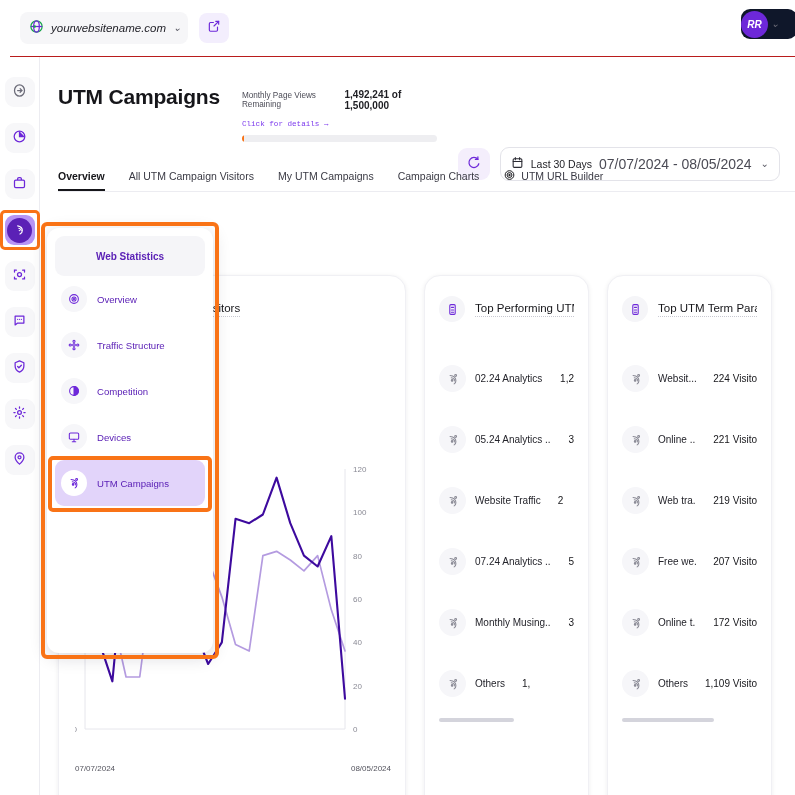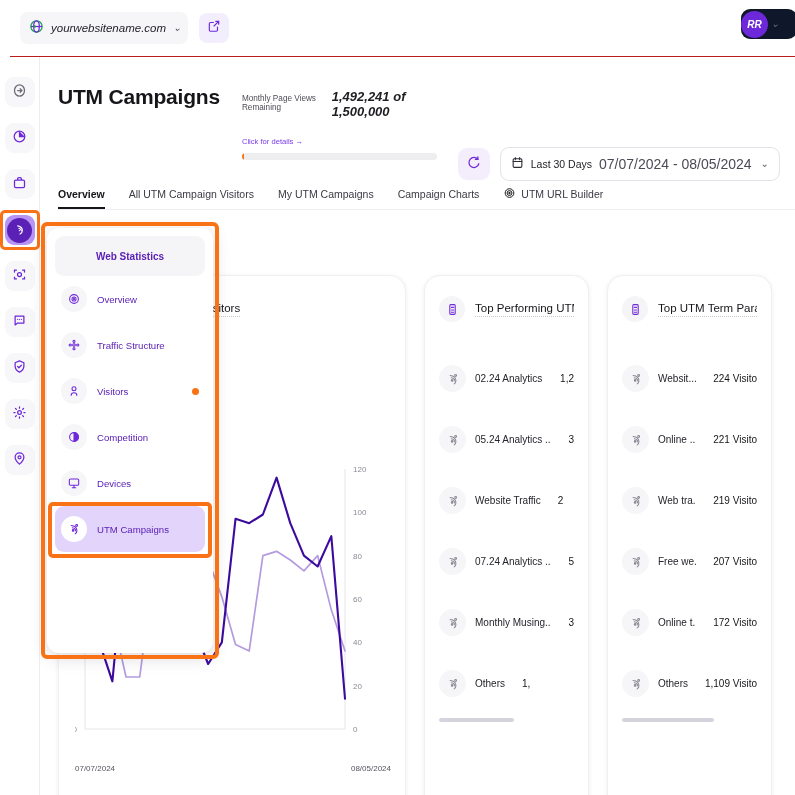--- a/index.html
+++ b/index.html
@@ -60,22 +60,22 @@
     content:""; position:absolute; left:-5px; top:-5px; right:-5px; bottom:-5px;
     border:3px solid #f97316; border-radius:5px; pointer-events:none;
   }
   
   .main { position:absolute; left:40px; top:57px; width:755px; height:738px; background:#fff; }
   .page-head { padding:28px 0 0 18px; display:flex; align-items:flex-start; }
   .page-title { font-size:21px; font-weight:bold; color:#16161a; letter-spacing:-.2px; }
   .quota { margin-left:22px; margin-top:4px; width:195px; }
   .quota-row { display:flex; align-items:baseline; }
   .quota-lbl { font-size:8.2px; color:#4c4c57; }
-  .quota-val { font-size:13px; color:#1d1d22; margin-left:auto; font-weight:bold;font-style:italic;}
-  .quota-link { font-size:7.6px; color:#7c3aed; cursor:pointer; margin-top:18px; display:block;}
+  .quota-val { font-size:10px; color:#1d1d22; margin-left:auto; font-weight:bold;}
+  .quota-link { font-size:7.6px; color:#7c3aed; cursor:pointer; margin-top:9px; display:block;font-family:Liberation Mono, monospace;}
   .quota-bar { margin-top:7px; height:7px; background:#eeeef1; border-radius:4px; position:relative; overflow:hidden;}
   .quota-bar i { position:absolute; left:0; top:0; height:100%; width:2px; background:#f97316; border-radius:4px;}
   .head-right { position:absolute; right:15px; top:90px; display:flex; align-items:center; gap:10px;}
   .refresh-btn {
     width:32px; height:32px; border-radius:9px; background:#f4eefc;
     display:flex; align-items:center; justify-content:center; cursor:pointer;
   }
   .daterange {
     height:24px; border:1px solid #e3e3e9; border-radius:9px; background:#fff;
     display:flex; align-items:center; gap:7px; padding:16px 10px; cursor:pointer;
@@ -560,30 +560,20 @@
             <circle cx="5.5" cy="12" r="1.8"></circle>
             <circle cx="18.5" cy="12" r="1.8"></circle>
             <path d="M12 7.3v2.7M12 14v2.7M7.3 12h2.7M14 12h2.7"></path>
           </svg>
         </div>
         <span class="dd-label">Traffic Structure</span>
       </div>
       <div class="dd-item">
         <div class="dd-ico">
           <svg width="14" height="14" viewBox="0 0 24 24" fill="none" stroke="#6d28d9" stroke-width="1.8">
-            <circle cx="12" cy="8" r="3.4"></circle>
-            <path d="M7 20c0-3 2.3-5 5-5s5 2 5 5"></path>
-          </svg>
-        </div>
-        <span class="dd-label">Visitors</span>
-        <span class="dd-dot"></span>
-      </div>
-      <div class="dd-item">
-        <div class="dd-ico">
-          <svg width="14" height="14" viewBox="0 0 24 24" fill="none" stroke="#6d28d9" stroke-width="1.8">
             <circle cx="12" cy="12" r="7.5"></circle>
             <path d="M12 4.5v15a7.5 7.5 0 0 0 0-15z" fill="#6d28d9"></path>
           </svg>
         </div>
         <span class="dd-label">Competition</span>
       </div>
       <div class="dd-item">
         <div class="dd-ico">
           <svg width="14" height="14" viewBox="0 0 24 24" fill="none" stroke="#6d28d9" stroke-width="1.8">
             <rect x="4" y="5" width="16" height="11" rx="2"></rect>

